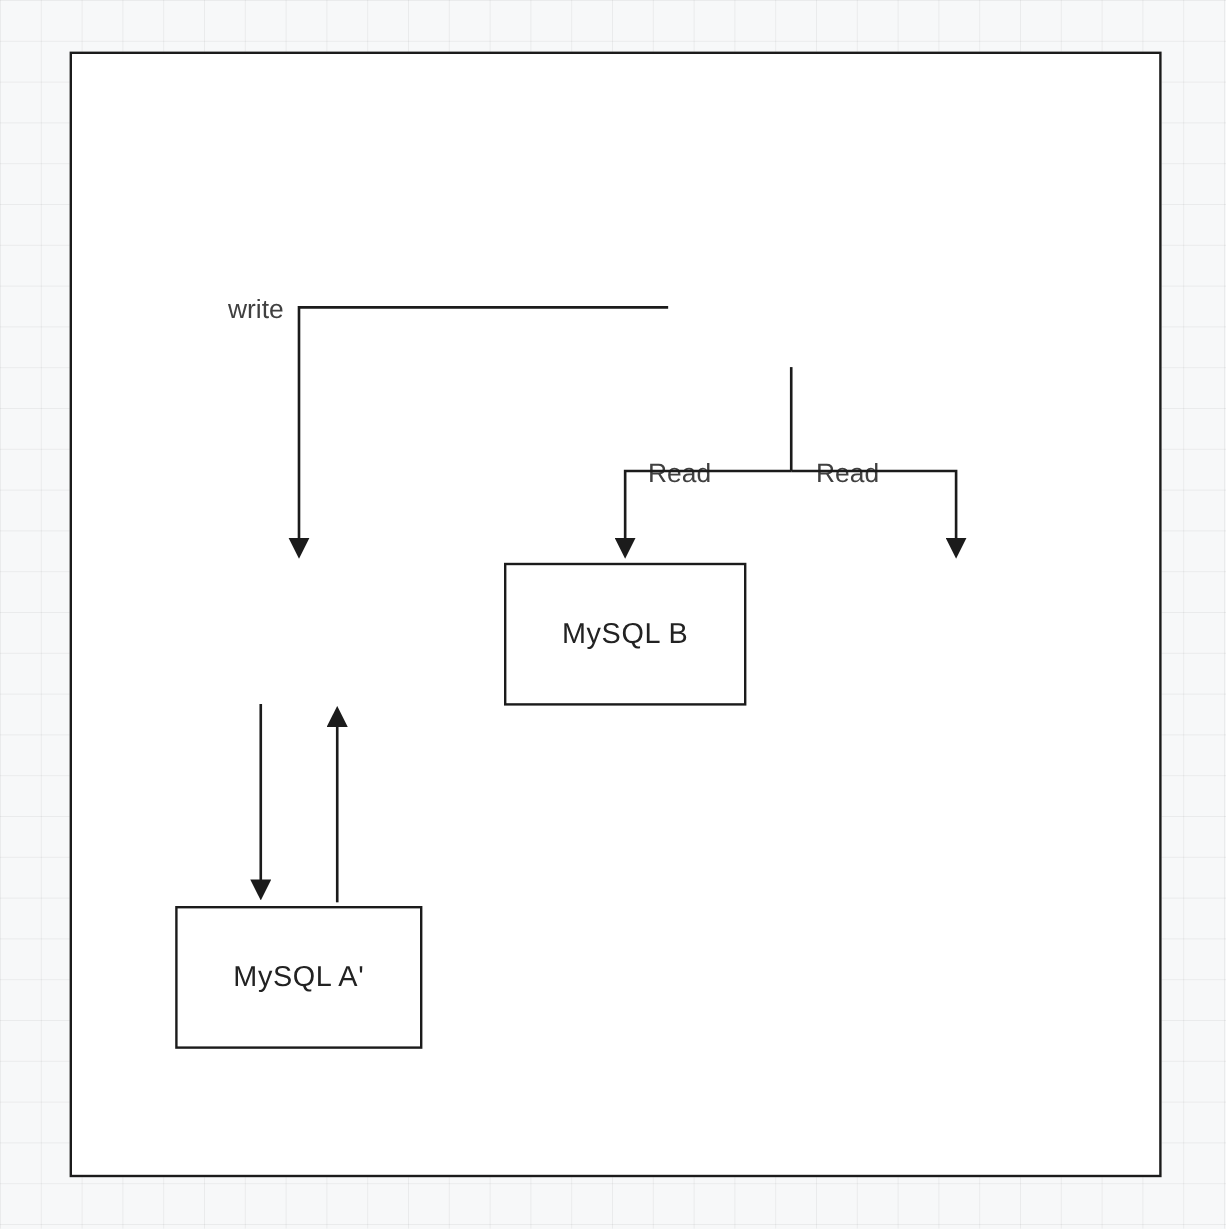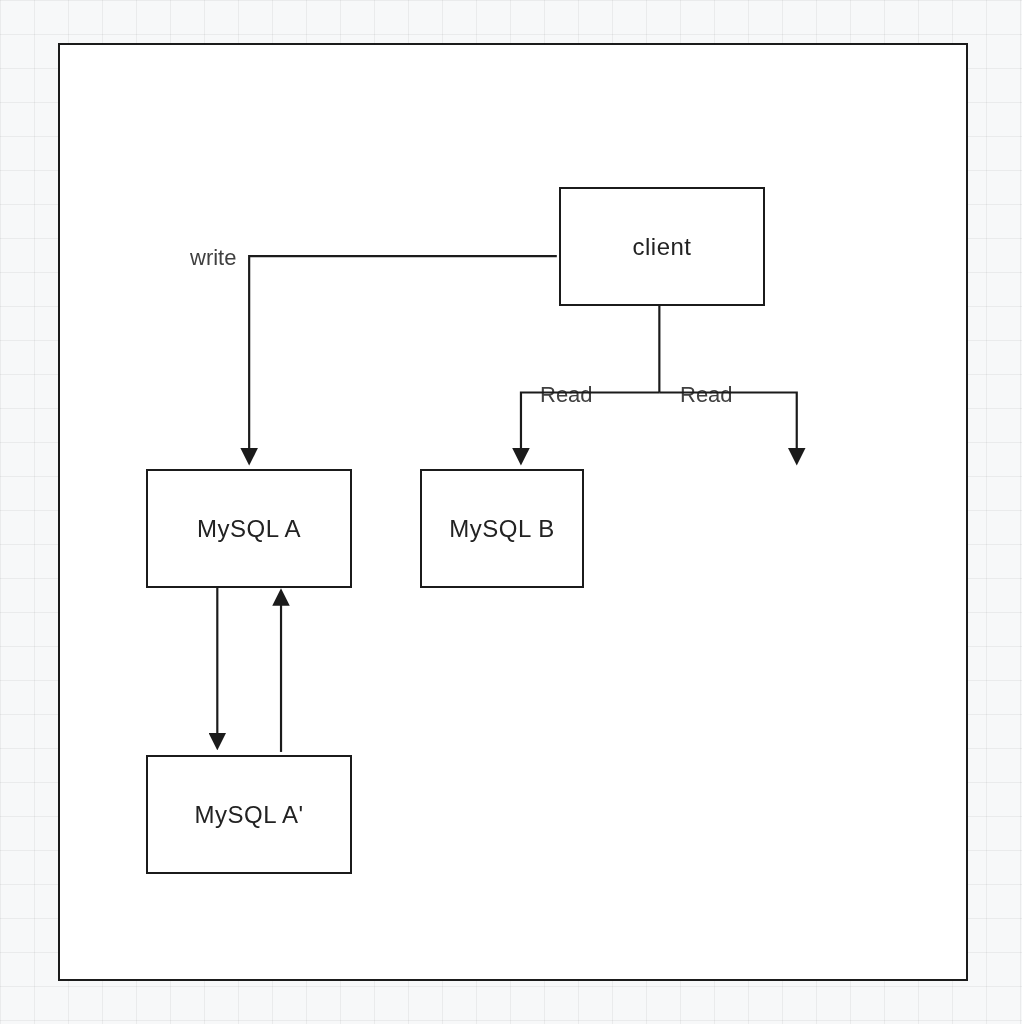--- a/index.html
+++ b/index.html
@@ -70,29 +70,23 @@
   }
 </style>
 </head>
 <body>
 
 <div class="grid-bg"></div>
 
 <div class="frame">
   <div class="canvas">
 
-    <div class="node" style="left:499px; top:142px; width:206px; height:119px;">
-      <span>client</span>
-    </div>
 
-    <div class="node" style="left:86px; top:424px; width:206px; height:119px;">
-      <span>MySQL A</span>
-    </div>
 
-    <div class="node" style="left:360px; top:424px; width:164px; height:119px;">
+    <div class="node" style="left:360px; top:424px; width:202px; height:119px;">
       <span>MySQL B</span>
     </div>
 
 
     <div class="node" style="left:86px; top:710px; width:206px; height:119px;">
       <span>MySQL A'</span>
     </div>
 
     <div class="edge-label" style="left:130px; top:200px;">write</div>
 

